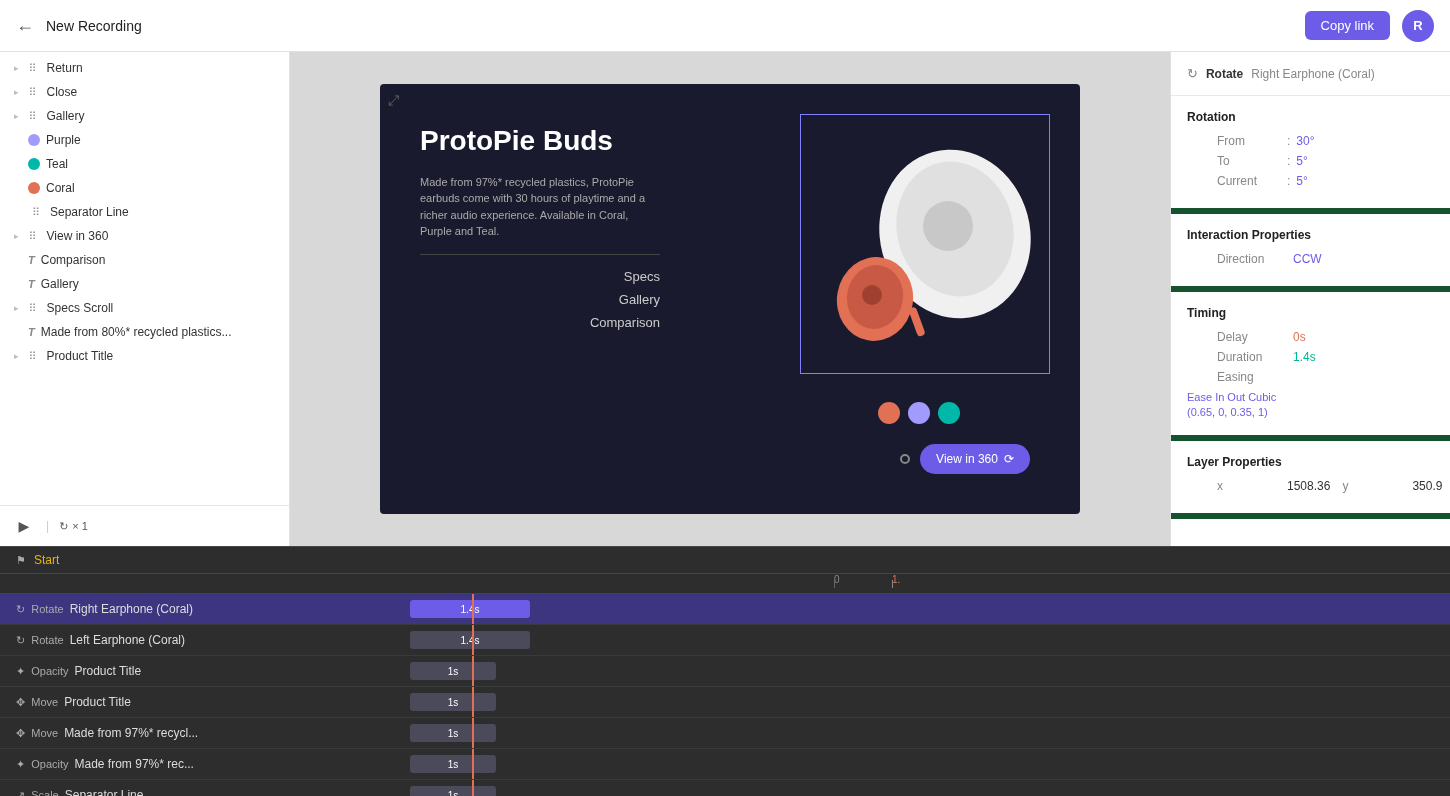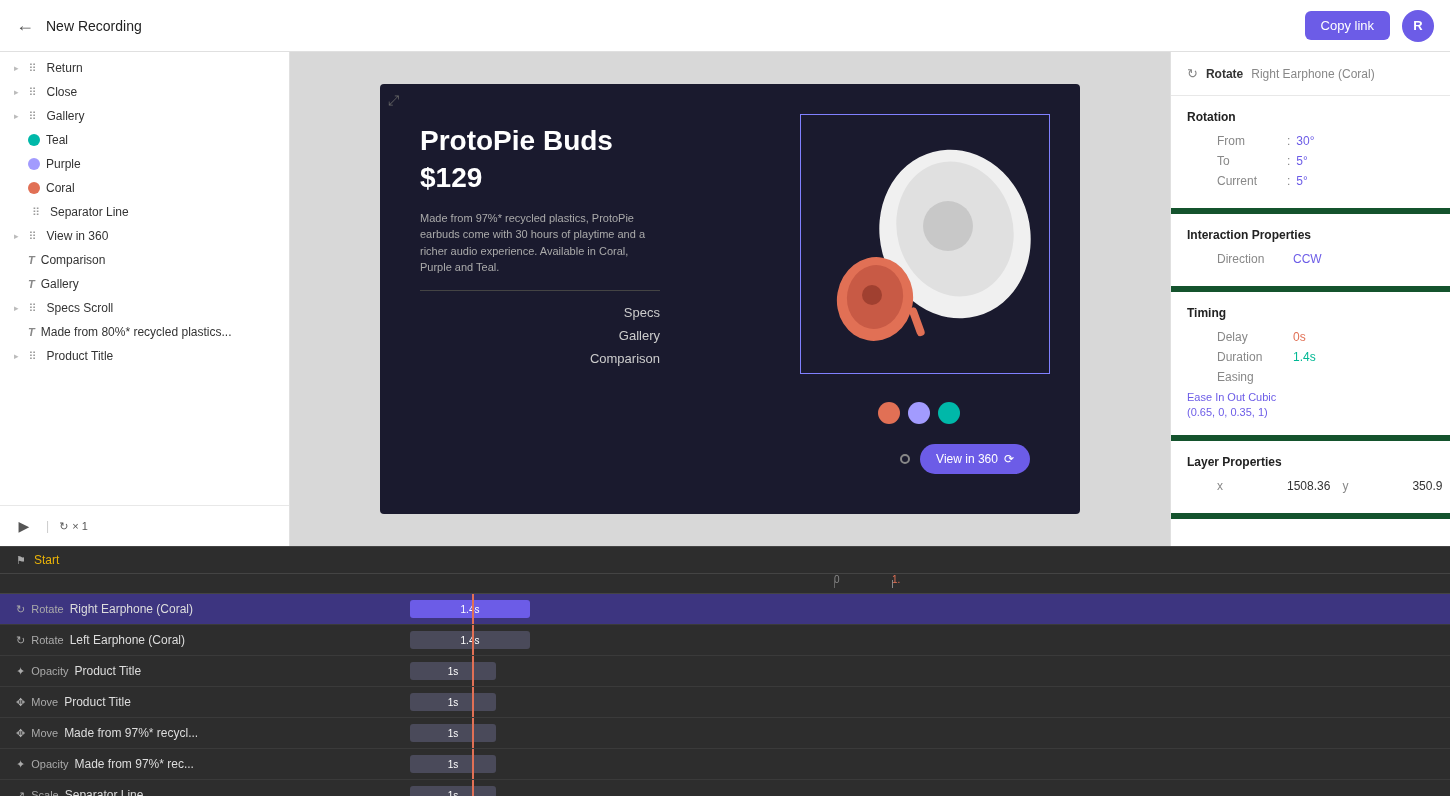--- a/index.html
+++ b/index.html
@@ -136,26 +136,26 @@
         <span class="layer-collapse">▸</span>
         <span class="layer-icon">⠿</span>
         <span class="layer-label">Close</span>
       </div>
       <div class="layer-item">
         <span class="layer-collapse">▸</span>
         <span class="layer-icon">⠿</span>
         <span class="layer-label">Gallery</span>
       </div>
       <div class="layer-item indent-1">
+        <div class="layer-dot purple"></div>
+        <span class="layer-label">Purple</span>
+      </div>
+      <div class="layer-item indent-1">
         <div class="layer-dot teal"></div>
         <span class="layer-label">Teal</span>
-      </div>
-      <div class="layer-item indent-1">
-        <div class="layer-dot purple"></div>
-        <span class="layer-label">Purple</span>
       </div>
       <div class="layer-item indent-1">
         <div class="layer-dot coral"></div>
         <span class="layer-label">Coral</span>
       </div>
       <div class="layer-item indent-1">
         <span class="layer-icon">⠿</span>
         <span class="layer-label">Separator Line</span>
       </div>
       <div class="layer-item">
@@ -196,21 +196,20 @@
       </span>
     </div>
   </div>
 
   <div class="canvas-area">
     <div class="scene-frame">
       <span class="expand-icon">⤢</span>
 
       <div class="product-info">
         <div class="product-title">ProtoPie Buds</div>
-        <div class="product-price">$129</div>
         <div class="product-desc">Made from 97%* recycled plastics, ProtoPie earbuds come with 30 hours of playtime and a richer audio experience. Available in Coral, Purple and Teal.</div>
         <div class="separator"></div>
         <div class="nav-links">
           <span class="nav-link">Specs</span>
           <span class="nav-link">Gallery</span>
           <span class="nav-link">Comparison</span>
         </div>
       </div>
 
       <div class="earphone-area">

